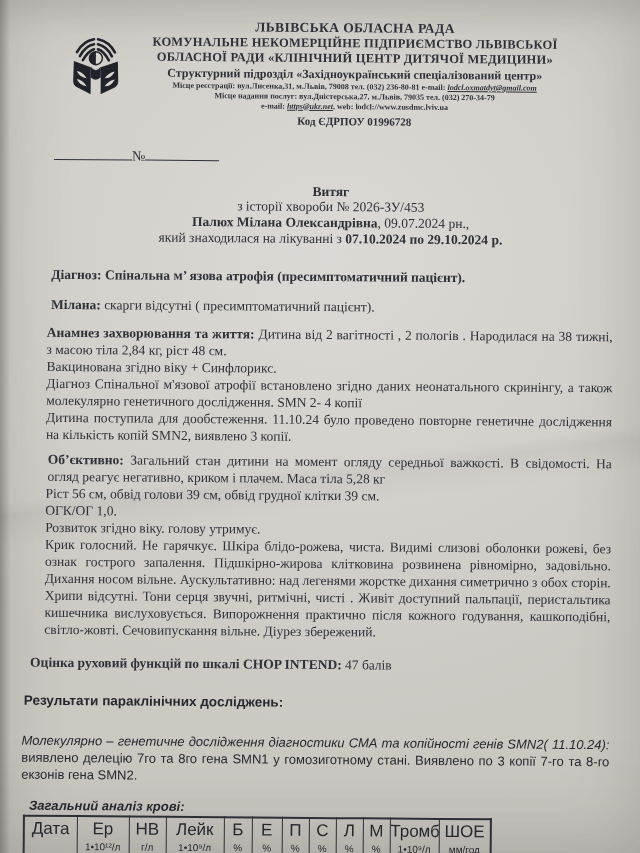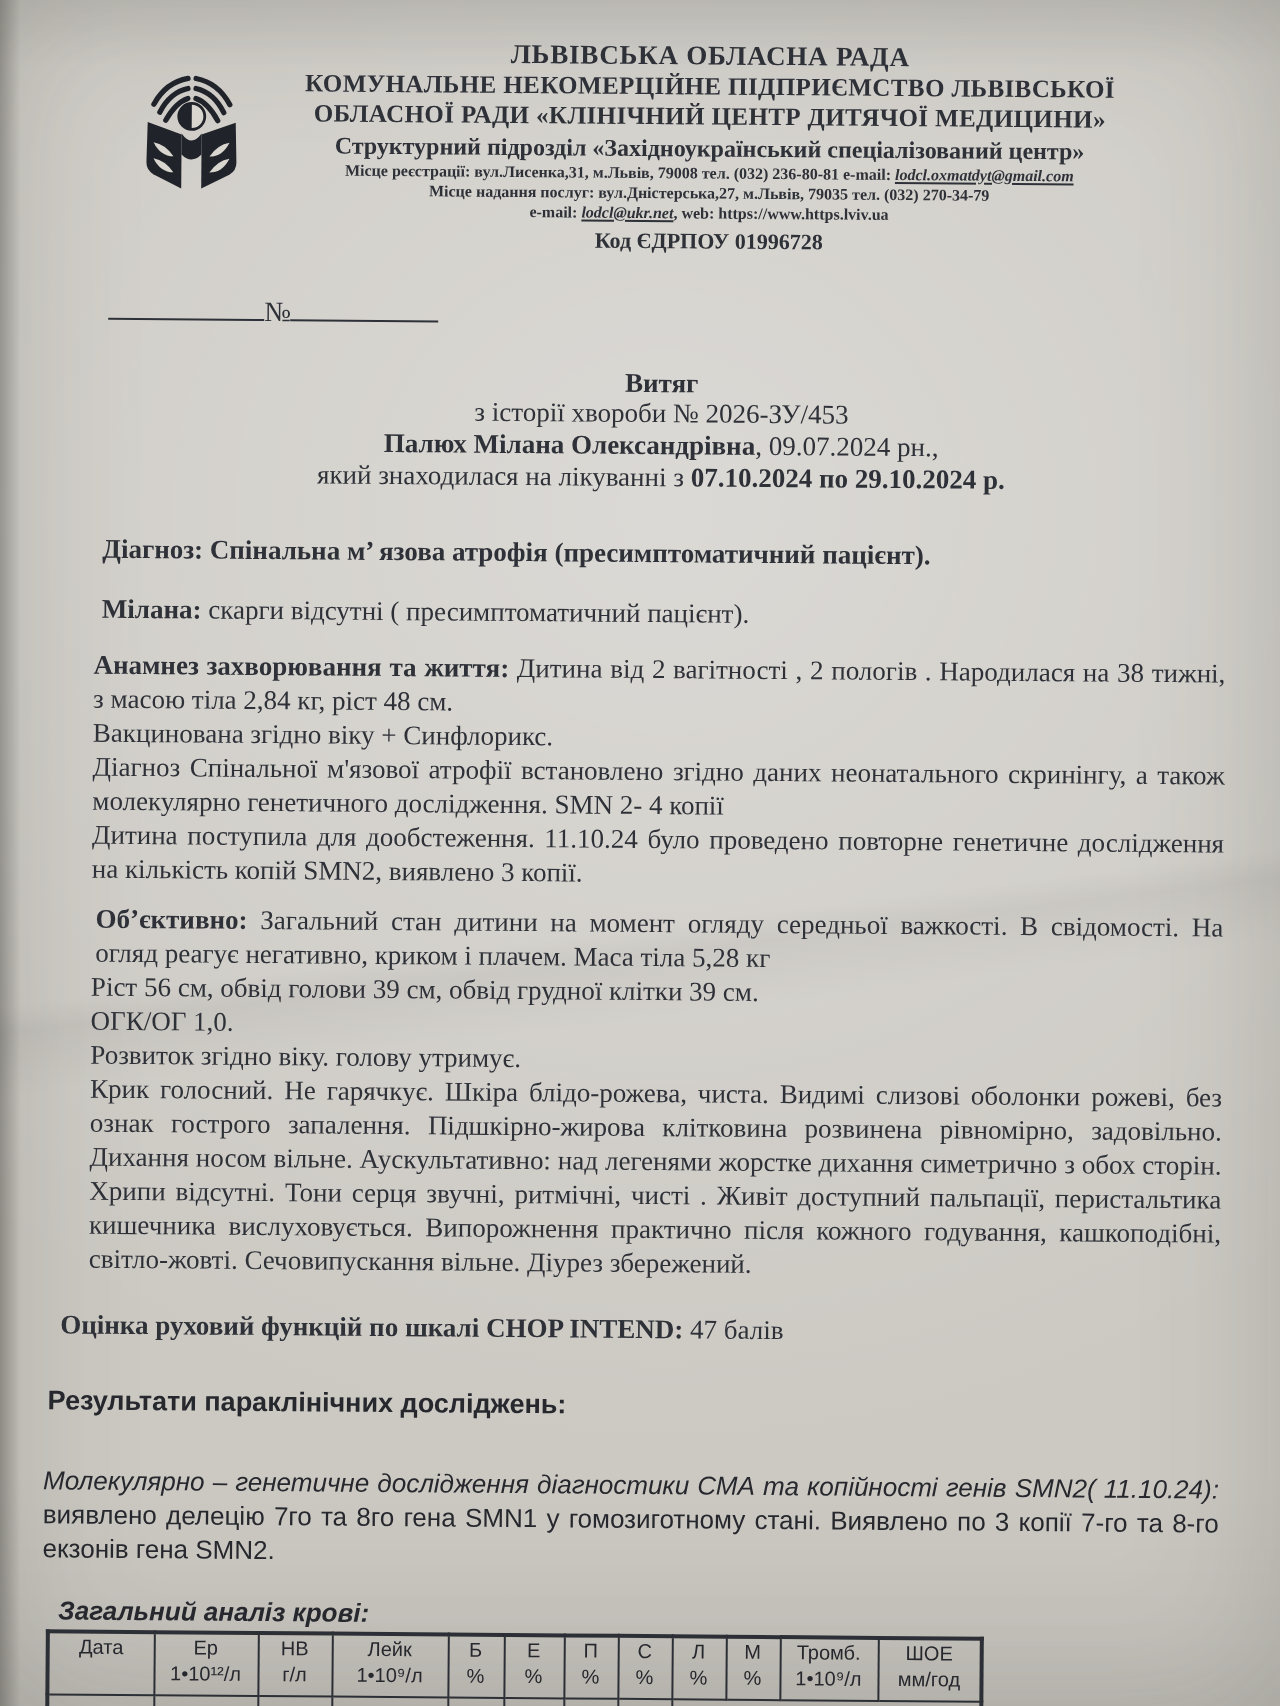--- a/index.html
+++ b/index.html
@@ -64,21 +64,21 @@
     width:467px;
     font-family:"Liberation Sans","DejaVu Sans",sans-serif;
     color:#26282e;
   }
   table.blood th, table.blood td{
     border:1.4px solid #2c2f35;
     padding:1px 0;text-align:center;vertical-align:top;
     font-weight:normal;overflow:hidden;
   }
   table.blood{border:2.4px solid #2c2f35;}
-  .thname{font-size:10px;line-height:1.3;}
+  .thname{font-size:17px;line-height:1.3;}
   .thunit{font-size:10px;line-height:1.3;min-height:15px;}
   table.blood td{font-size:12.5px;height:22px;vertical-align:middle;}
 </style>
 </head>
 <body>
 
 <div class="page">
   <div class="sheet">
 
     <div class="hdr">
@@ -103,21 +103,21 @@
           <path d="M24 32.5 Q29 39.5 34 32.5 L34 43 Q29 48 24 43 Z" fill="#21232a"></path>
         </svg>
       </div>
       <div class="hdr-text">
         <div class="h1">ЛЬВІВСЬКА ОБЛАСНА РАДА</div>
         <div class="h2">КОМУНАЛЬНЕ НЕКОМЕРЦІЙНЕ ПІДПРИЄМСТВО ЛЬВІВСЬКОЇ</div>
         <div class="h2">ОБЛАСНОЇ РАДИ «КЛІНІЧНИЙ ЦЕНТР ДИТЯЧОЇ МЕДИЦИНИ»</div>
         <div class="h3">Структурний підрозділ «Західноукраїнський спеціалізований центр»</div>
         <div class="hsmall"><span>Місце реєстрації: вул.Лисенка,31, м.Львів, 79008 тел. (032) 236-80-81  e-mail: </span><span class="em-link">lodcl.oxmatdyt@gmail.com</span></div>
         <div class="hsmall">Місце надання послуг: вул.Дністерська,27, м.Львів, 79035 тел. (032) 270-34-79</div>
-        <div class="hsmall"><span>e-mail: </span><span class="em-link">lodcl@ukr.net</span><span>, web: </span><span>https://www.https.lviv.ua</span></div>
+        <div class="hsmall"><span>e-mail: </span><span class="em-link">https@ukr.net</span><span>, web: </span><span>lodcl://www.zusdmc.lviv.ua</span></div>
         <div class="hkod">Код ЄДРПОУ 01996728</div>
       </div>
     </div>
 
     <div class="numline">
       <span class="blank l"></span><span>№</span><span class="blank r"></span>
     </div>
 
     <div class="titleblock">
       <div class="tb-b">Витяг</div>

